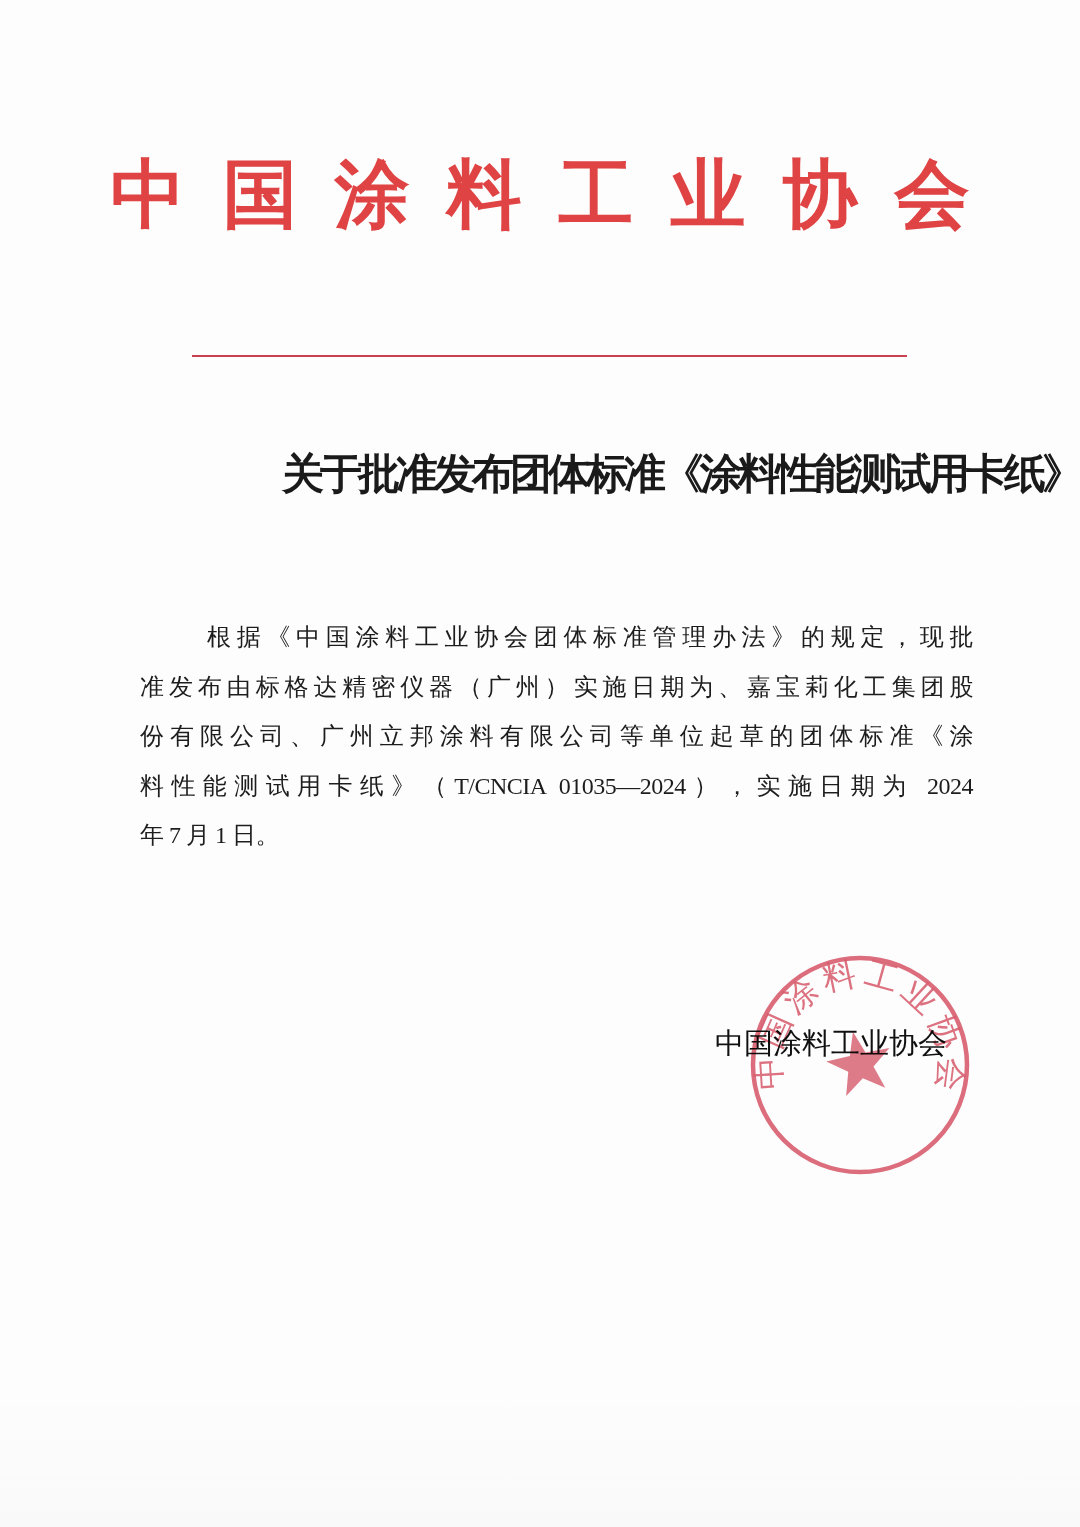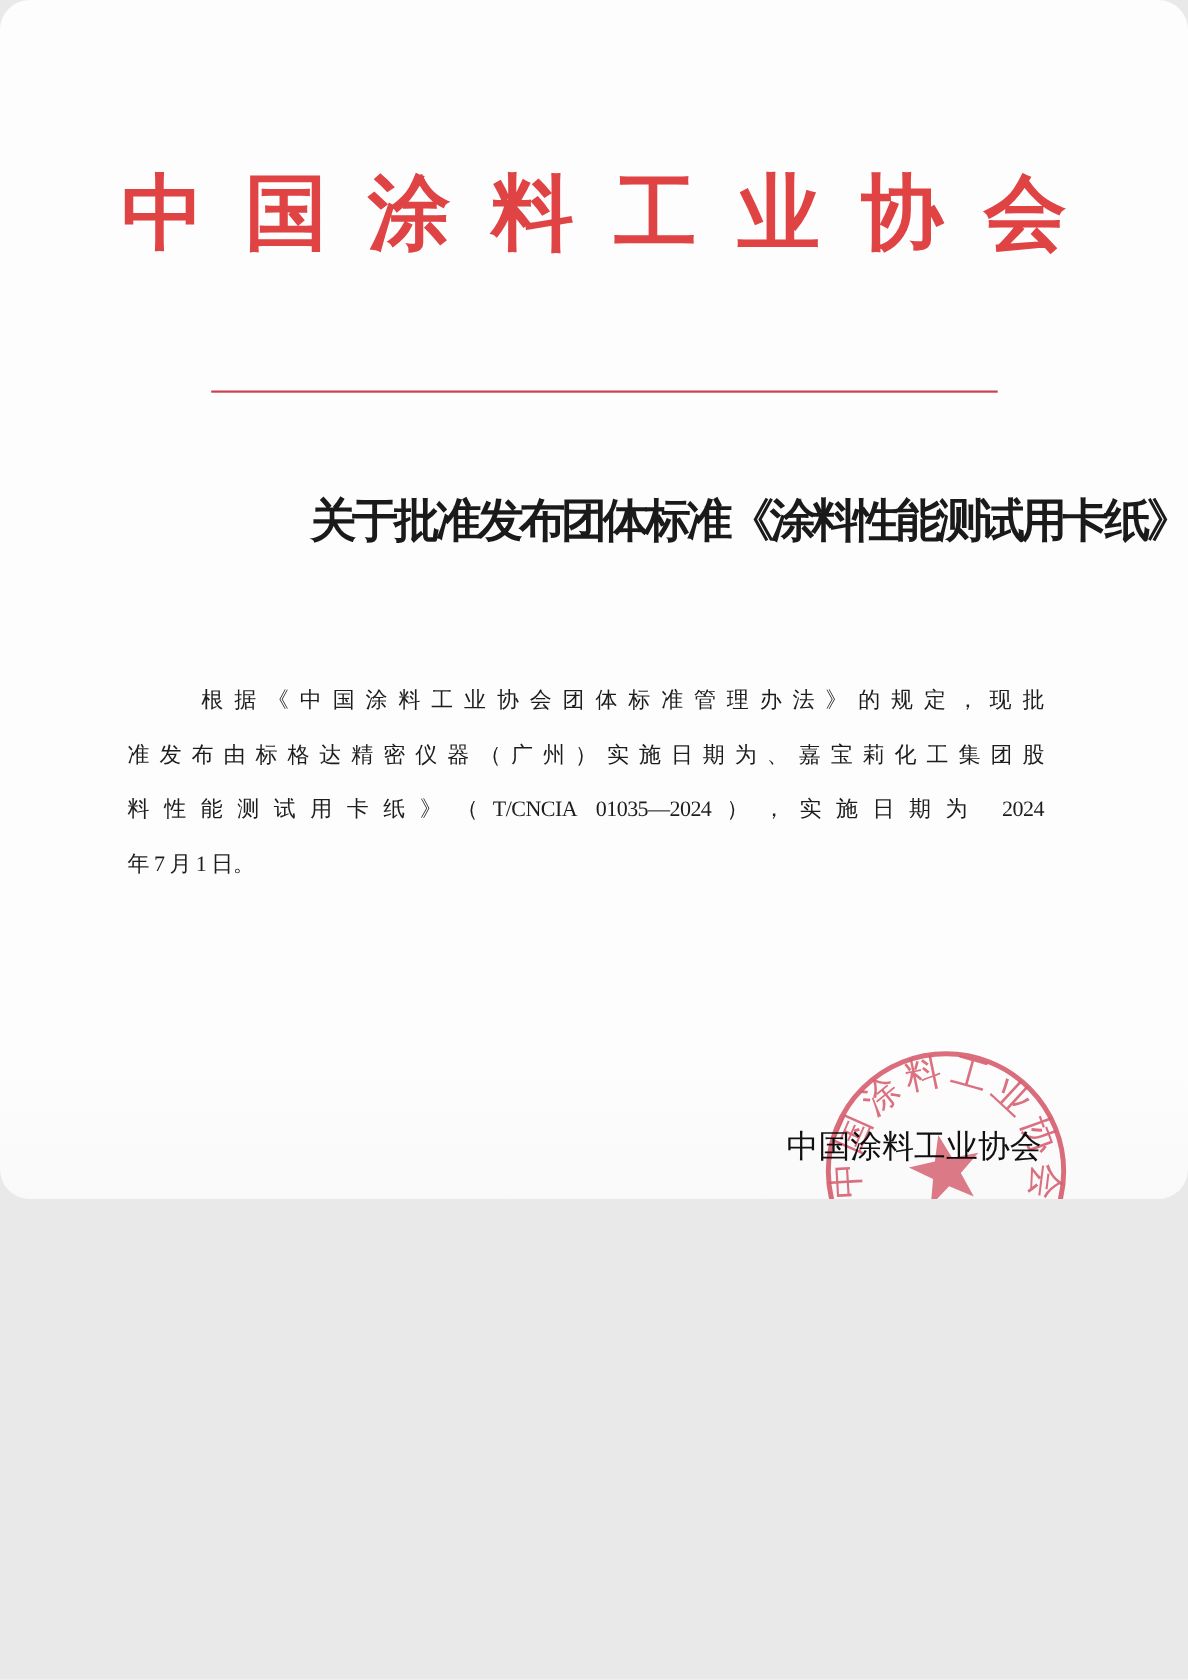--- a/index.html
+++ b/index.html
@@ -1,20 +1,19 @@
 <!DOCTYPE html>
 <html><head>
 <meta charset="utf-8">
 <style>
   html,body{margin:0;padding:0;background:#e9e9e9;}
   .page{
-    position:relative;width:1080px;height:1090px;margin:0 auto;
+    position:relative;width:1080px;height:1527px;margin:0 auto;
     background:#fdfdfd;overflow:hidden;
     font-family:"Liberation Serif","DejaVu Serif",serif;
-    border-radius:27px;
   }
   
   .letterhead{
     position:absolute;top:145px;left:0;right:0;
     text-align:center;color:#e04343;
     font-size:75px;line-height:100px;font-weight:bold;
     letter-spacing:37px;padding-left:37px;white-space:nowrap;
   }
   .red-rule{
     position:absolute;top:355px;left:192px;width:715px;height:2px;
@@ -22,22 +21,22 @@
   }
   
   .doc-title{
     position:absolute;top:430px;left:0;right:0;margin:0;
     text-align:right;color:#1a1a1a;font-weight:bold;
     font-size:42px;line-height:88px;letter-spacing:-4px;
   }
   .title-line{display:block;white-space:nowrap;}
   
   .body-block{
-    position:absolute;top:613px;left:116px;width:833px;
-    color:#1d1d1d;font-size:20px;line-height:49.5px;
+    position:absolute;top:613px;left:140px;width:833px;
+    color:#1d1d1d;font-size:24px;line-height:49.5px;
     letter-spacing:-0.5px;
   }
   .bline{margin:0;}
   .just{text-align:justify;text-align-last:justify;}
   .indent{text-indent:67px;}
   
   .signature{
     position:absolute;top:1016px;left:702px;width:258px;
     text-align:center;color:#101010;
     font-size:29px;line-height:54px;white-space:nowrap;
@@ -68,20 +67,21 @@
 
   <div class="red-rule"></div>
 
   <h1 class="doc-title">
     <span class="title-line">关于批准发布团体标准《涂料性能测试用卡纸》</span>
   </h1>
 
   <div class="body-block">
     <p class="bline just indent">根据《中国涂料工业协会团体标准管理办法》的规定，现批</p>
     <p class="bline just">准发布由标格达精密仪器（广州）实施日期为、嘉宝莉化工集团股</p>
+    <p class="bline just">份有限公司、广州立邦涂料有限公司等单位起草的团体标准《涂</p>
     <p class="bline just">料性能测试用卡纸》（T/CNCIA 01035—2024），实施日期为 2024</p>
     <p class="bline">年 7 月 1 日。</p>
   </div>
 
   <div class="signature">
     <div>中国涂料工业协会</div>
   </div>
 
   <div class="seal">
     <svg viewBox="0 0 250 250" width="250" height="250" xmlns="http://www.w3.org/2000/svg">

